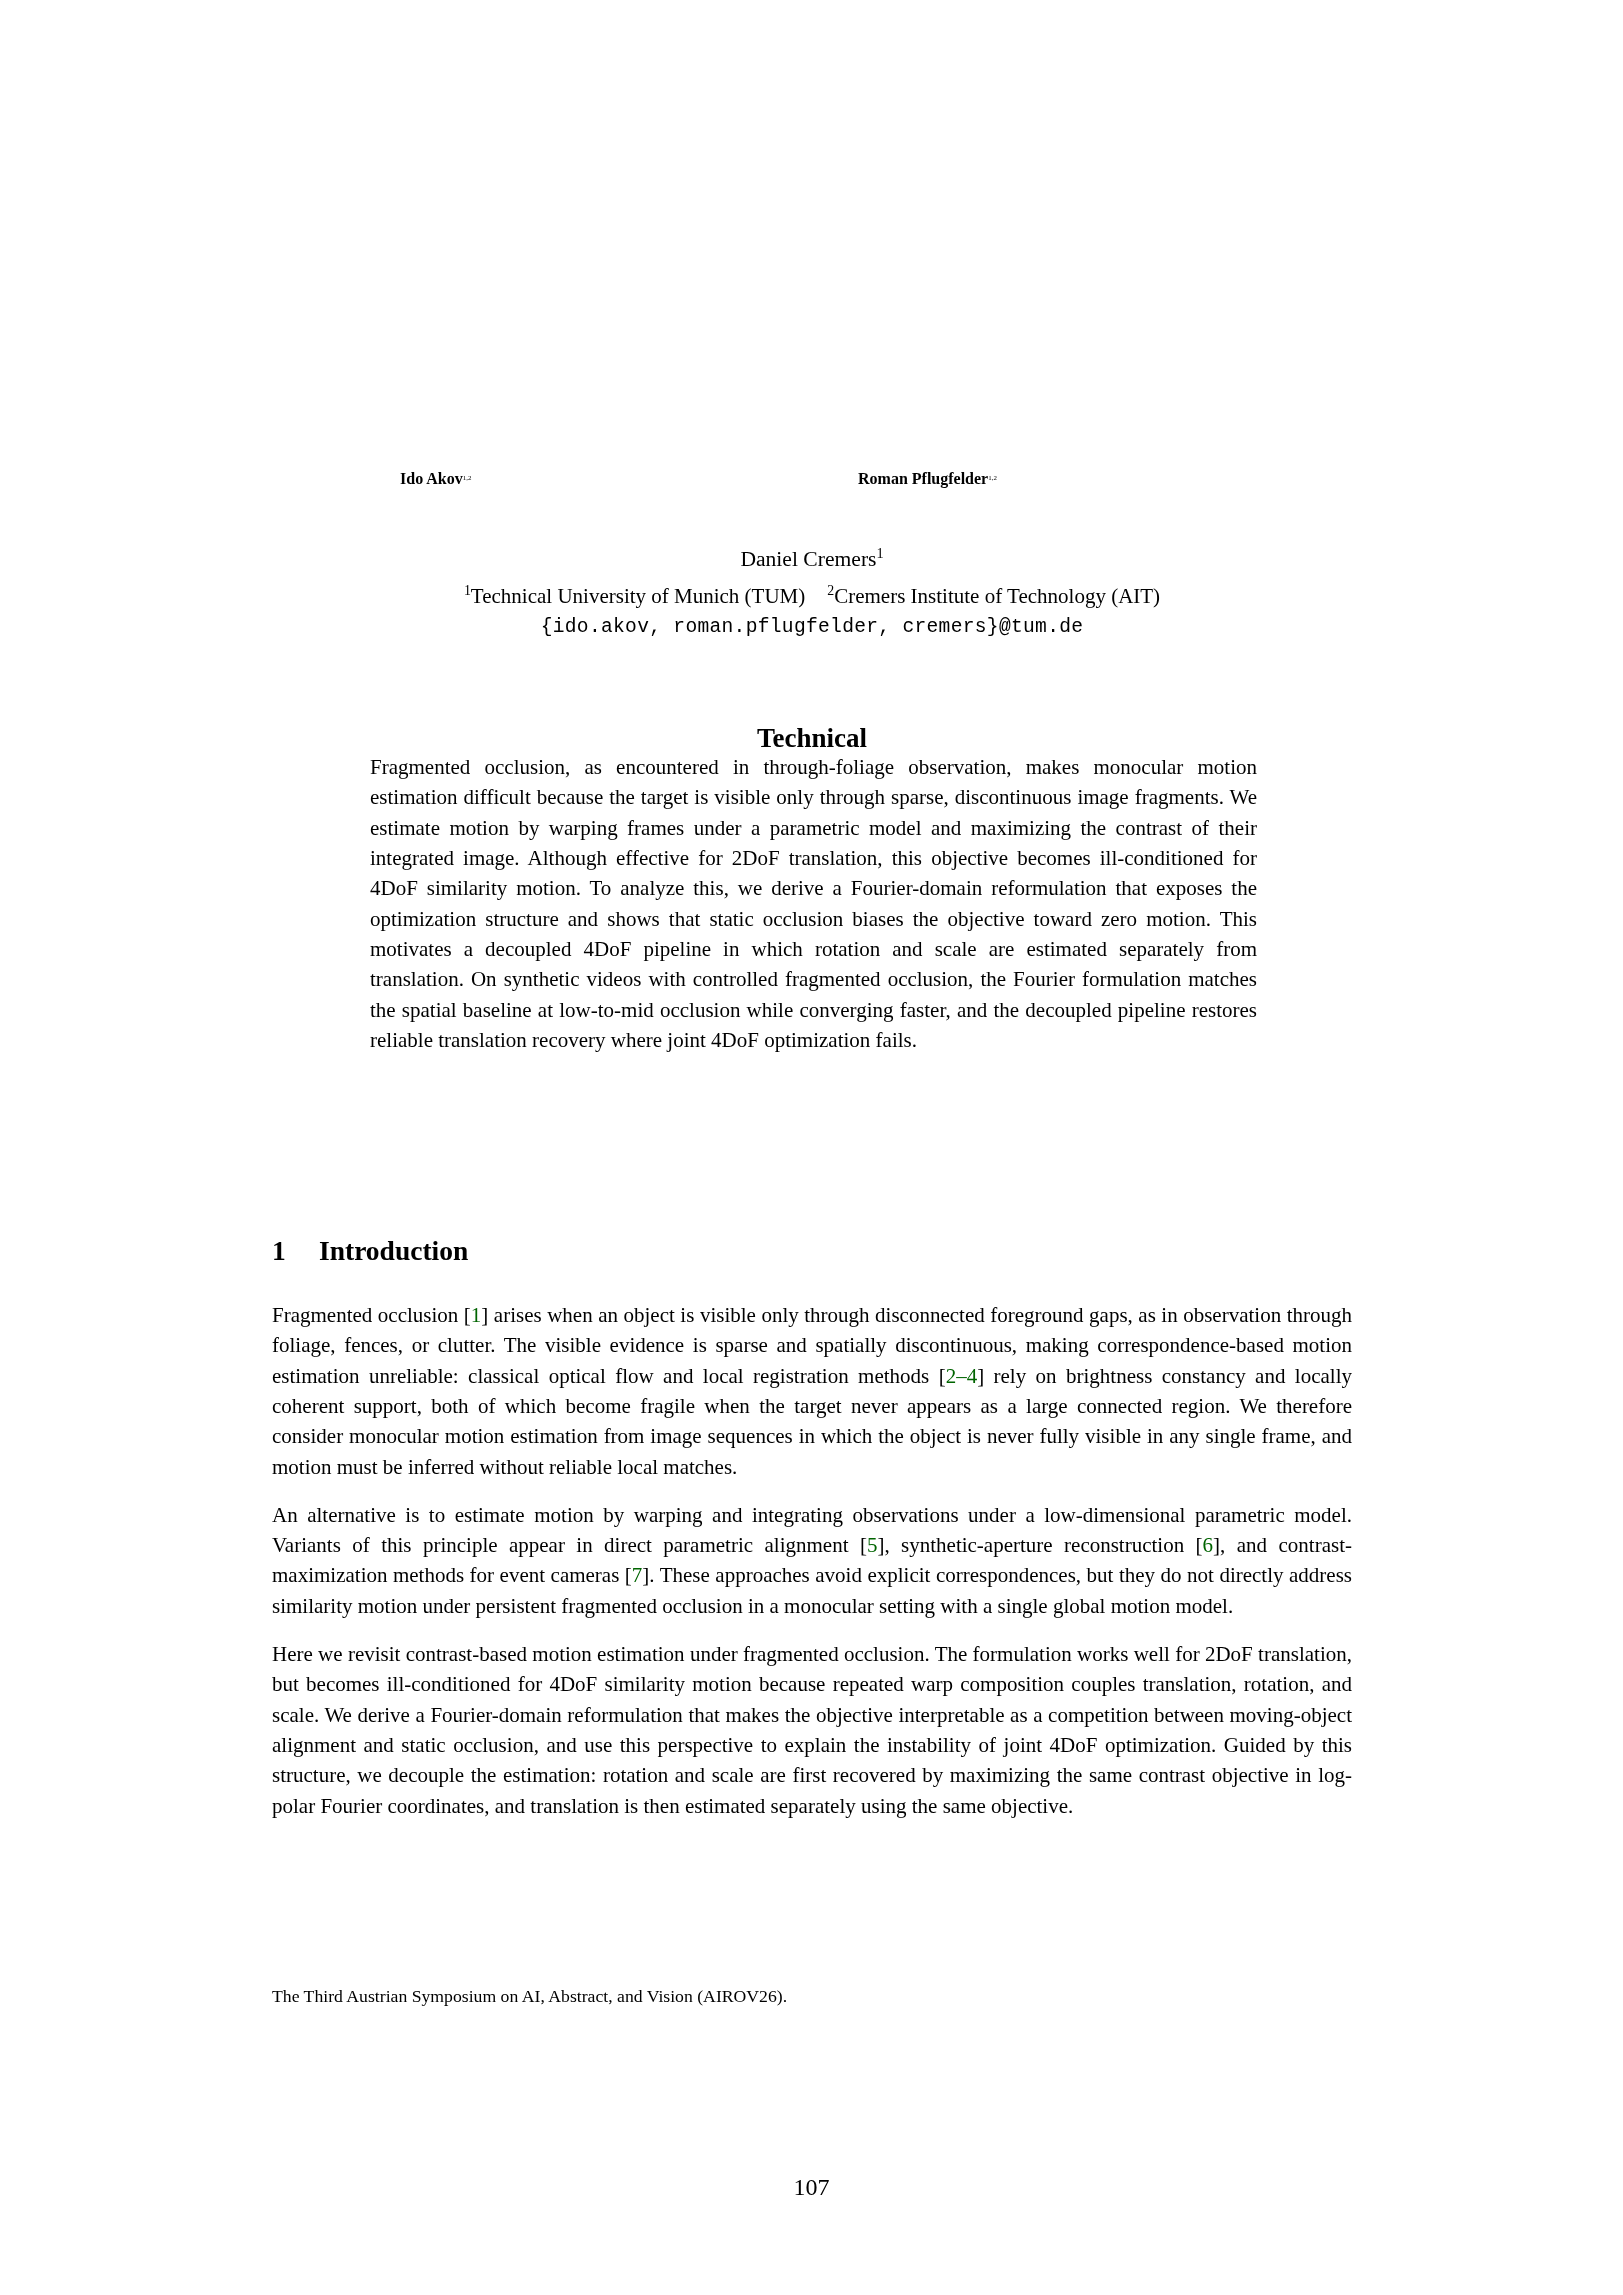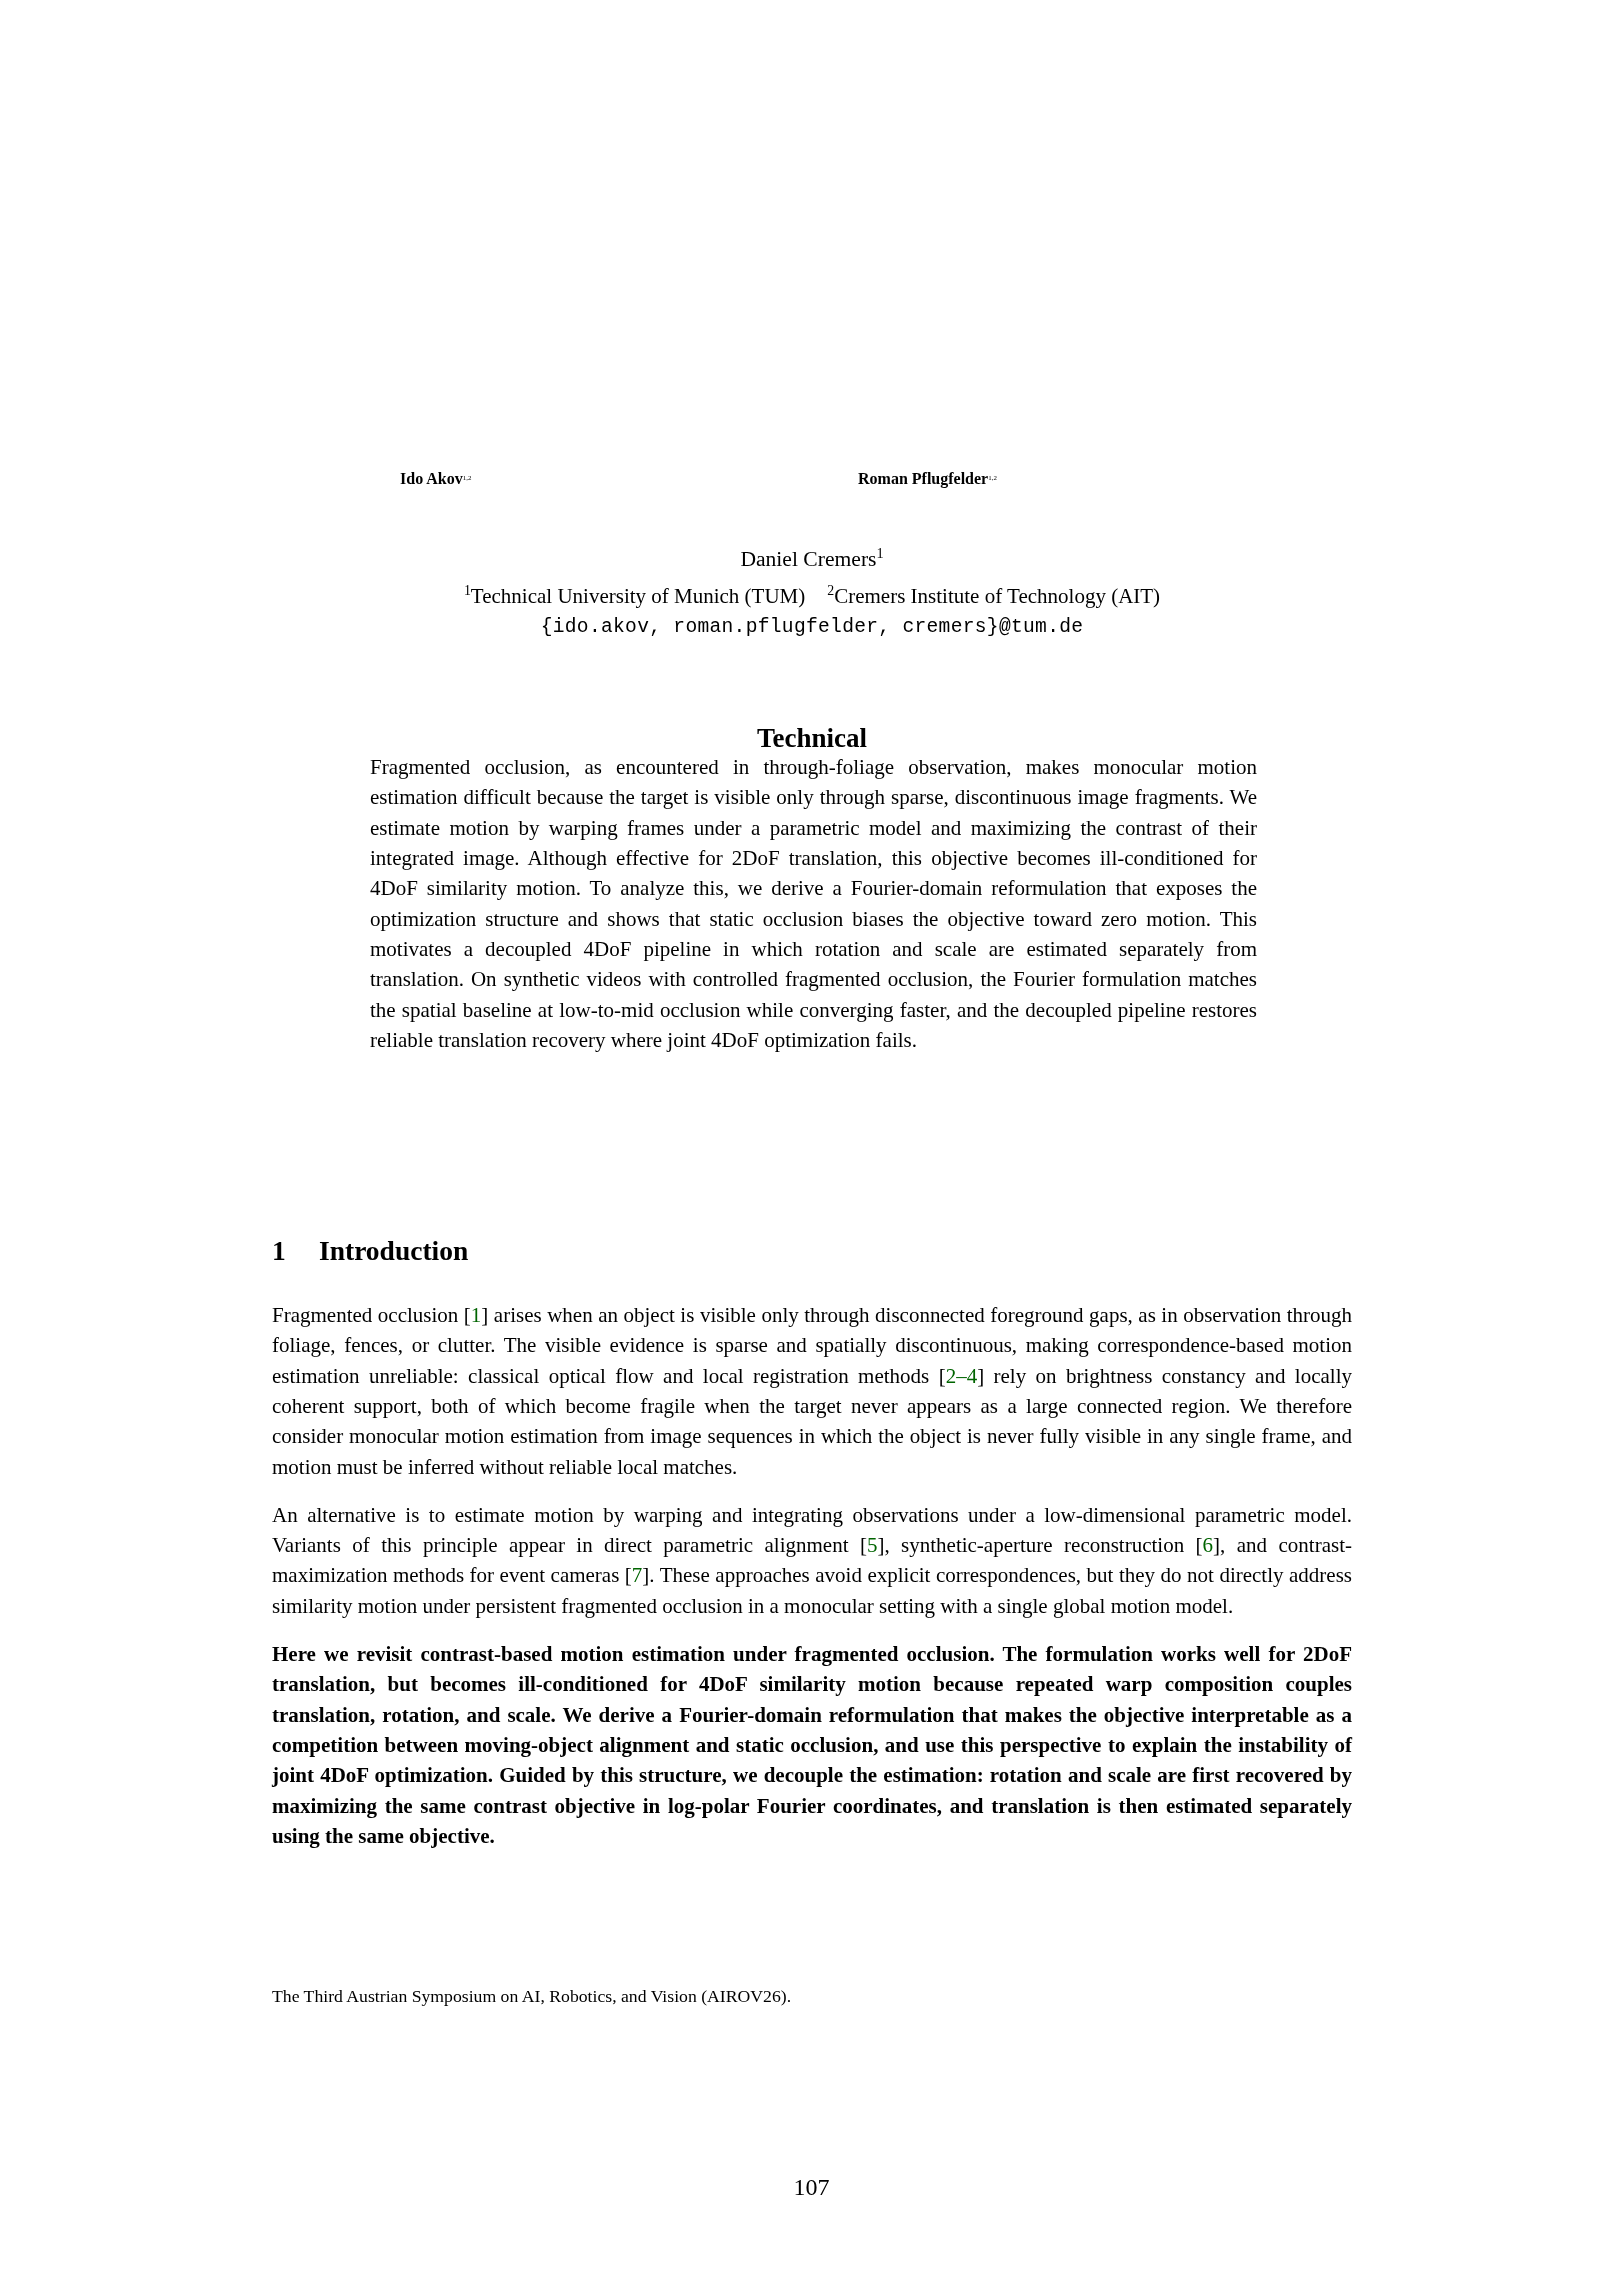--- a/index.html
+++ b/index.html
@@ -142,21 +142,21 @@
     top: 1300px;
     width: 1080px;
     font-size: 21px;
     line-height: 1.445;
     text-align: justify;
     text-justify: inter-word;
   }
   .body-text p {
     margin: 0 0 17.7px 0;
   }
-  .body-text p:last-child { margin-bottom: 16px; font-weight: bold; }
+  .body-text p:last-child { margin-bottom: 16px; }
 
   .cite { color: #006400; }
 
   
   .footnote {
     position: absolute;
     left: 272px;
     top: 1984px;
     width: 1080px;
     font-size: 17.7px;
@@ -207,18 +207,18 @@
   </div>
 
   <div class="body-text">
     <p><span>Fragmented occlusion [</span><span class="cite">1</span><span>] arises when an object is visible only through disconnected foreground gaps, as in observation through foliage, fences, or clutter. The visible evidence is sparse and spatially discontinuous, making correspondence-based motion estimation unreliable: classical optical flow and local registration methods [</span><span class="cite">2–4</span><span>] rely on brightness constancy and locally coherent support, both of which become fragile when the target never appears as a large connected region. We therefore consider monocular motion estimation from image sequences in which the object is never fully visible in any single frame, and motion must be inferred without reliable local matches.</span></p>
 
     <p><span>An alternative is to estimate motion by warping and integrating observations under a low-dimensional parametric model. Variants of this principle appear in direct parametric alignment [</span><span class="cite">5</span><span>], synthetic-aperture reconstruction [</span><span class="cite">6</span><span>], and contrast-maximization methods for event cameras [</span><span class="cite">7</span><span>]. These approaches avoid explicit correspondences, but they do not directly address similarity motion under persistent fragmented occlusion in a monocular setting with a single global motion model.</span></p>
 
     <p>Here we revisit contrast-based motion estimation under fragmented occlusion. The formulation works well for 2DoF translation, but becomes ill-conditioned for 4DoF similarity motion because repeated warp composition couples translation, rotation, and scale. We derive a Fourier-domain reformulation that makes the objective interpretable as a competition between moving-object alignment and static occlusion, and use this perspective to explain the instability of joint 4DoF optimization. Guided by this structure, we decouple the estimation: rotation and scale are first recovered by maximizing the same contrast objective in log-polar Fourier coordinates, and translation is then estimated separately using the same objective.</p>
   </div>
 
-  <div class="footnote">The Third Austrian Symposium on AI, Robotics, and Vision (AIROV26).</div>
+  <div class="footnote">The Third Austrian Symposium on AI, Abstract, and Vision (AIROV26).</div>
 
   <div class="page-number">107</div>
 
 </div>
 
 
 </body></html>

